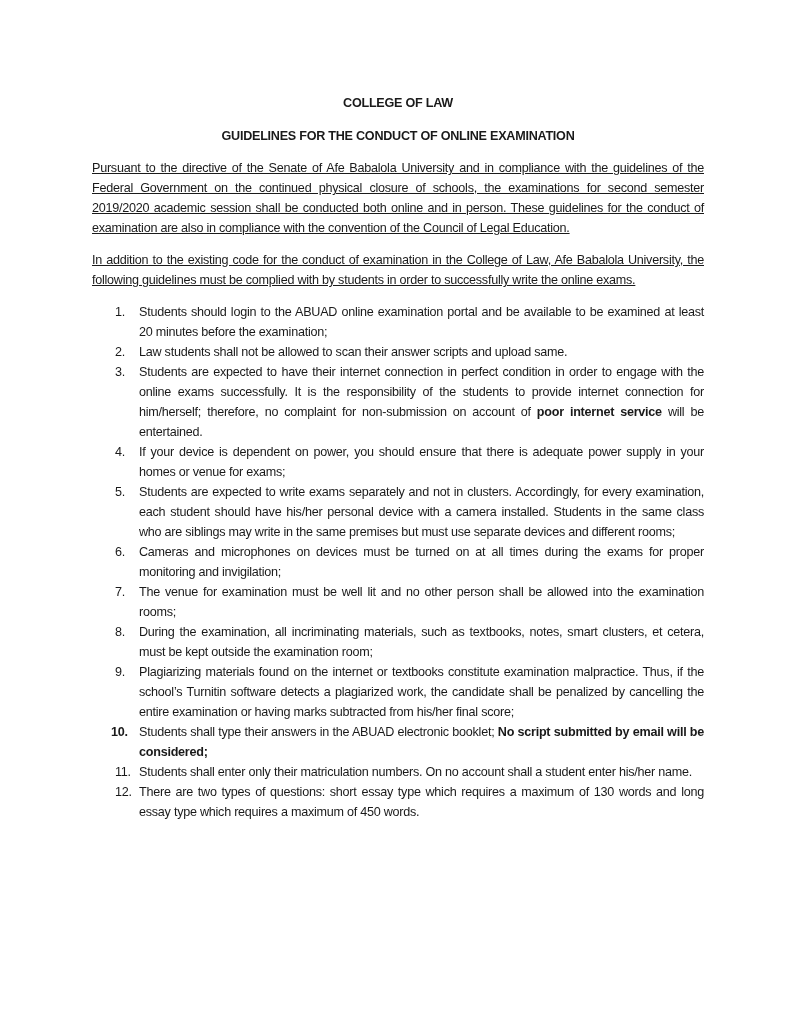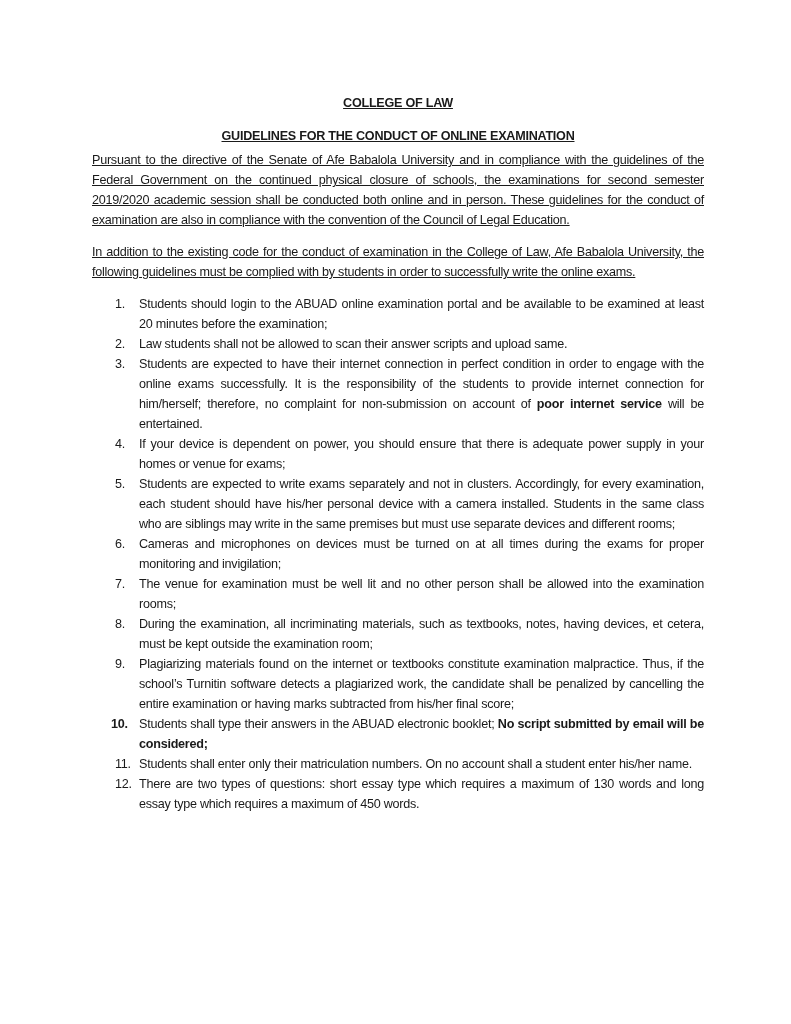--- a/index.html
+++ b/index.html
@@ -22,24 +22,23 @@
       width: 612px;
       font-size: 12.6px;
       line-height: 20px;
       letter-spacing: -0.25px;
     }
     .title {
       text-align: center;
       font-weight: bold;
       margin: 0;
       height: 20px;
-      text-decoration: underline;
     }
     .title-1 { margin-bottom: 13px; }
-    .title-2 { margin-bottom: 4px; }
+    .title-2 { margin-bottom: 12px; }
     .para {
       text-align: justify;
       margin: 0 0 12px 0;
       text-decoration: underline;
     }
     .para-2 { margin-bottom: 12px; }
     ol.items {
       list-style: none;
       margin: 0;
       padding: 0;
@@ -92,21 +91,21 @@
     <li class="item">
       <span class="item-num">6.</span>
       <span>Cameras and microphones on devices must be turned on at all times during the exams for proper monitoring and invigilation;</span>
     </li>
     <li class="item">
       <span class="item-num">7.</span>
       <span>The venue for examination must be well lit and no other person shall be allowed into the examination rooms;</span>
     </li>
     <li class="item">
       <span class="item-num">8.</span>
-      <span>During the examination, all incriminating materials, such as textbooks, notes, having devices, et cetera, must be kept outside the examination room;</span>
+      <span>During the examination, all incriminating materials, such as textbooks, notes, smart clusters, et cetera, must be kept outside the examination room;</span>
     </li>
     <li class="item">
       <span class="item-num">9.</span>
       <span>Plagiarizing materials found on the internet or textbooks constitute examination malpractice. Thus, if the school’s Turnitin software detects a plagiarized work, the candidate shall be penalized by cancelling the entire examination or having marks subtracted from his/her final score;</span>
     </li>
     <li class="item">
       <span class="item-num bold">10.</span>
       <span>Students shall type their answers in the ABUAD electronic booklet; </span><span class="b">No script submitted by email will be considered;</span>
     </li>
     <li class="item">

